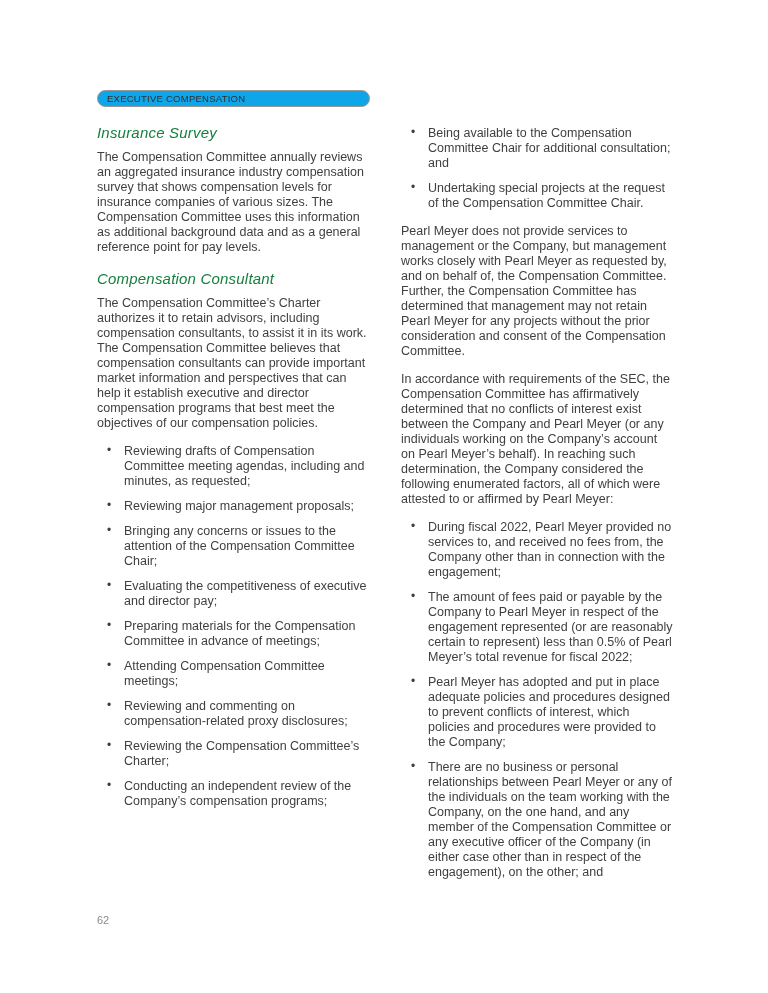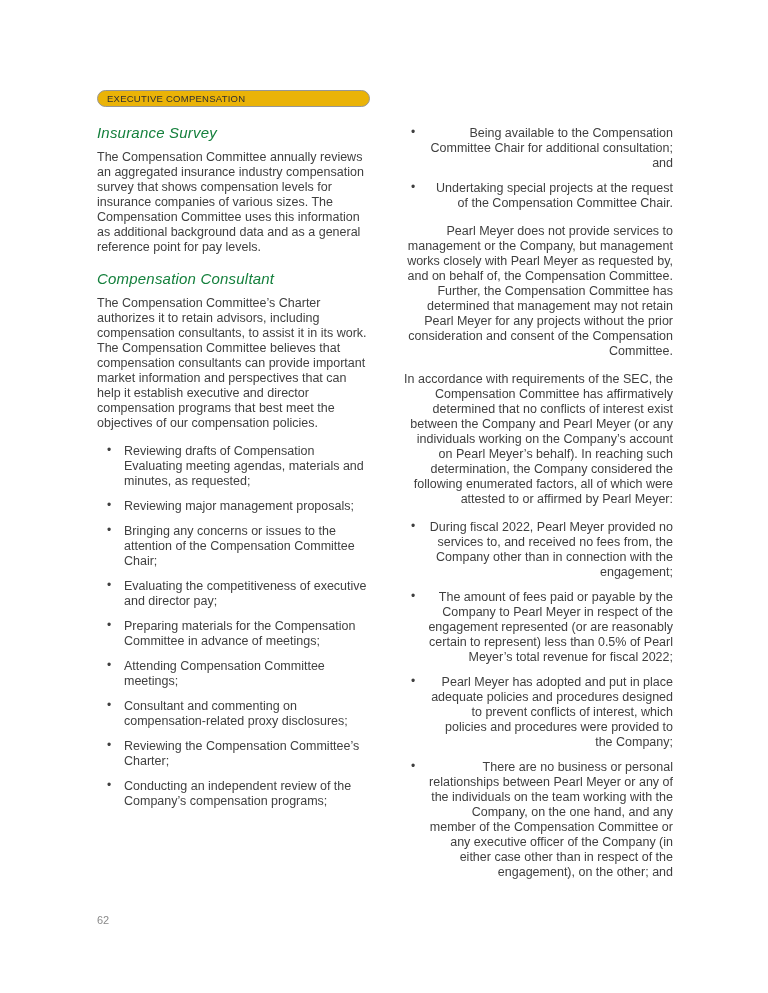--- a/index.html
+++ b/index.html
@@ -19,21 +19,21 @@
   }
   .content {
     position: absolute;
     left: 97px;
     top: 90px;
     width: 576px;
   }
   .badge {
     width: 273px;
     height: 17px;
-    background: #eab308;
+    background: #0ea5e9;
     border: 1px solid #979797;
     border-radius: 9px;
     box-sizing: border-box;
     display: flex;
     align-items: center;
     padding-left: 9px;
   }
   .badge span {
     font-size: 9.5px;
     letter-spacing: 0.25px;
@@ -44,21 +44,21 @@
   .columns {
     display: flex;
     gap: 31px;
     margin-top: 17px;
   }
   .col {
     font-size: 12.5px;
     line-height: 15px;
   }
   .col-left  { width: 273px; }
-  .col-right { width: 272px; text-align: right; }
+  .col-right { width: 272px; }
   h2.section-heading {
     font-style: italic;
     font-weight: 400;
     font-size: 15px;
     line-height: 18px;
     letter-spacing: 0.2px;
     color: #15803d;
     margin: 15px 0 8px 0;
   }
   .col > h2.section-heading:first-child { margin-top: 0; }
@@ -106,27 +106,27 @@
 
       <div class="col col-left">
 
         <h2 class="section-heading">Insurance Survey</h2>
         <p class="para">The Compensation Committee annually reviews an aggregated insurance industry compensation survey that shows compensation levels for insurance companies of various sizes. The Compensation Committee uses this information as additional background data and as a general reference point for pay levels.</p>
 
         <h2 class="section-heading">Compensation Consultant</h2>
         <p class="para">The Compensation Committee’s Charter authorizes it to retain advisors, including compensation consultants, to assist it in its work. The Compensation Committee believes that compensation consultants can provide important market information and perspectives that can help it establish executive and director compensation programs that best meet the objectives of our compensation policies.</p>
 
         <ul class="bullets">
-          <li>Reviewing drafts of Compensation Evaluating meeting agendas, materials and minutes, as requested;</li>
+          <li>Reviewing drafts of Compensation Committee meeting agendas, including and minutes, as requested;</li>
           <li>Reviewing major management proposals;</li>
           <li>Bringing any concerns or issues to the attention of the Compensation Committee Chair;</li>
           <li>Evaluating the competitiveness of executive and director pay;</li>
           <li>Preparing materials for the Compensation Committee in advance of meetings;</li>
           <li>Attending Compensation Committee meetings;</li>
-          <li>Consultant and commenting on compensation-related proxy disclosures;</li>
+          <li>Reviewing and commenting on compensation-related proxy disclosures;</li>
           <li>Reviewing the Compensation Committee’s Charter;</li>
           <li>Conducting an independent review of the Company’s compensation programs;</li>
         </ul>
 
       </div>
 
       <div class="col col-right">
 
         <ul class="bullets">
           <li>Being available to the Compensation Committee Chair for additional consultation; and</li>

